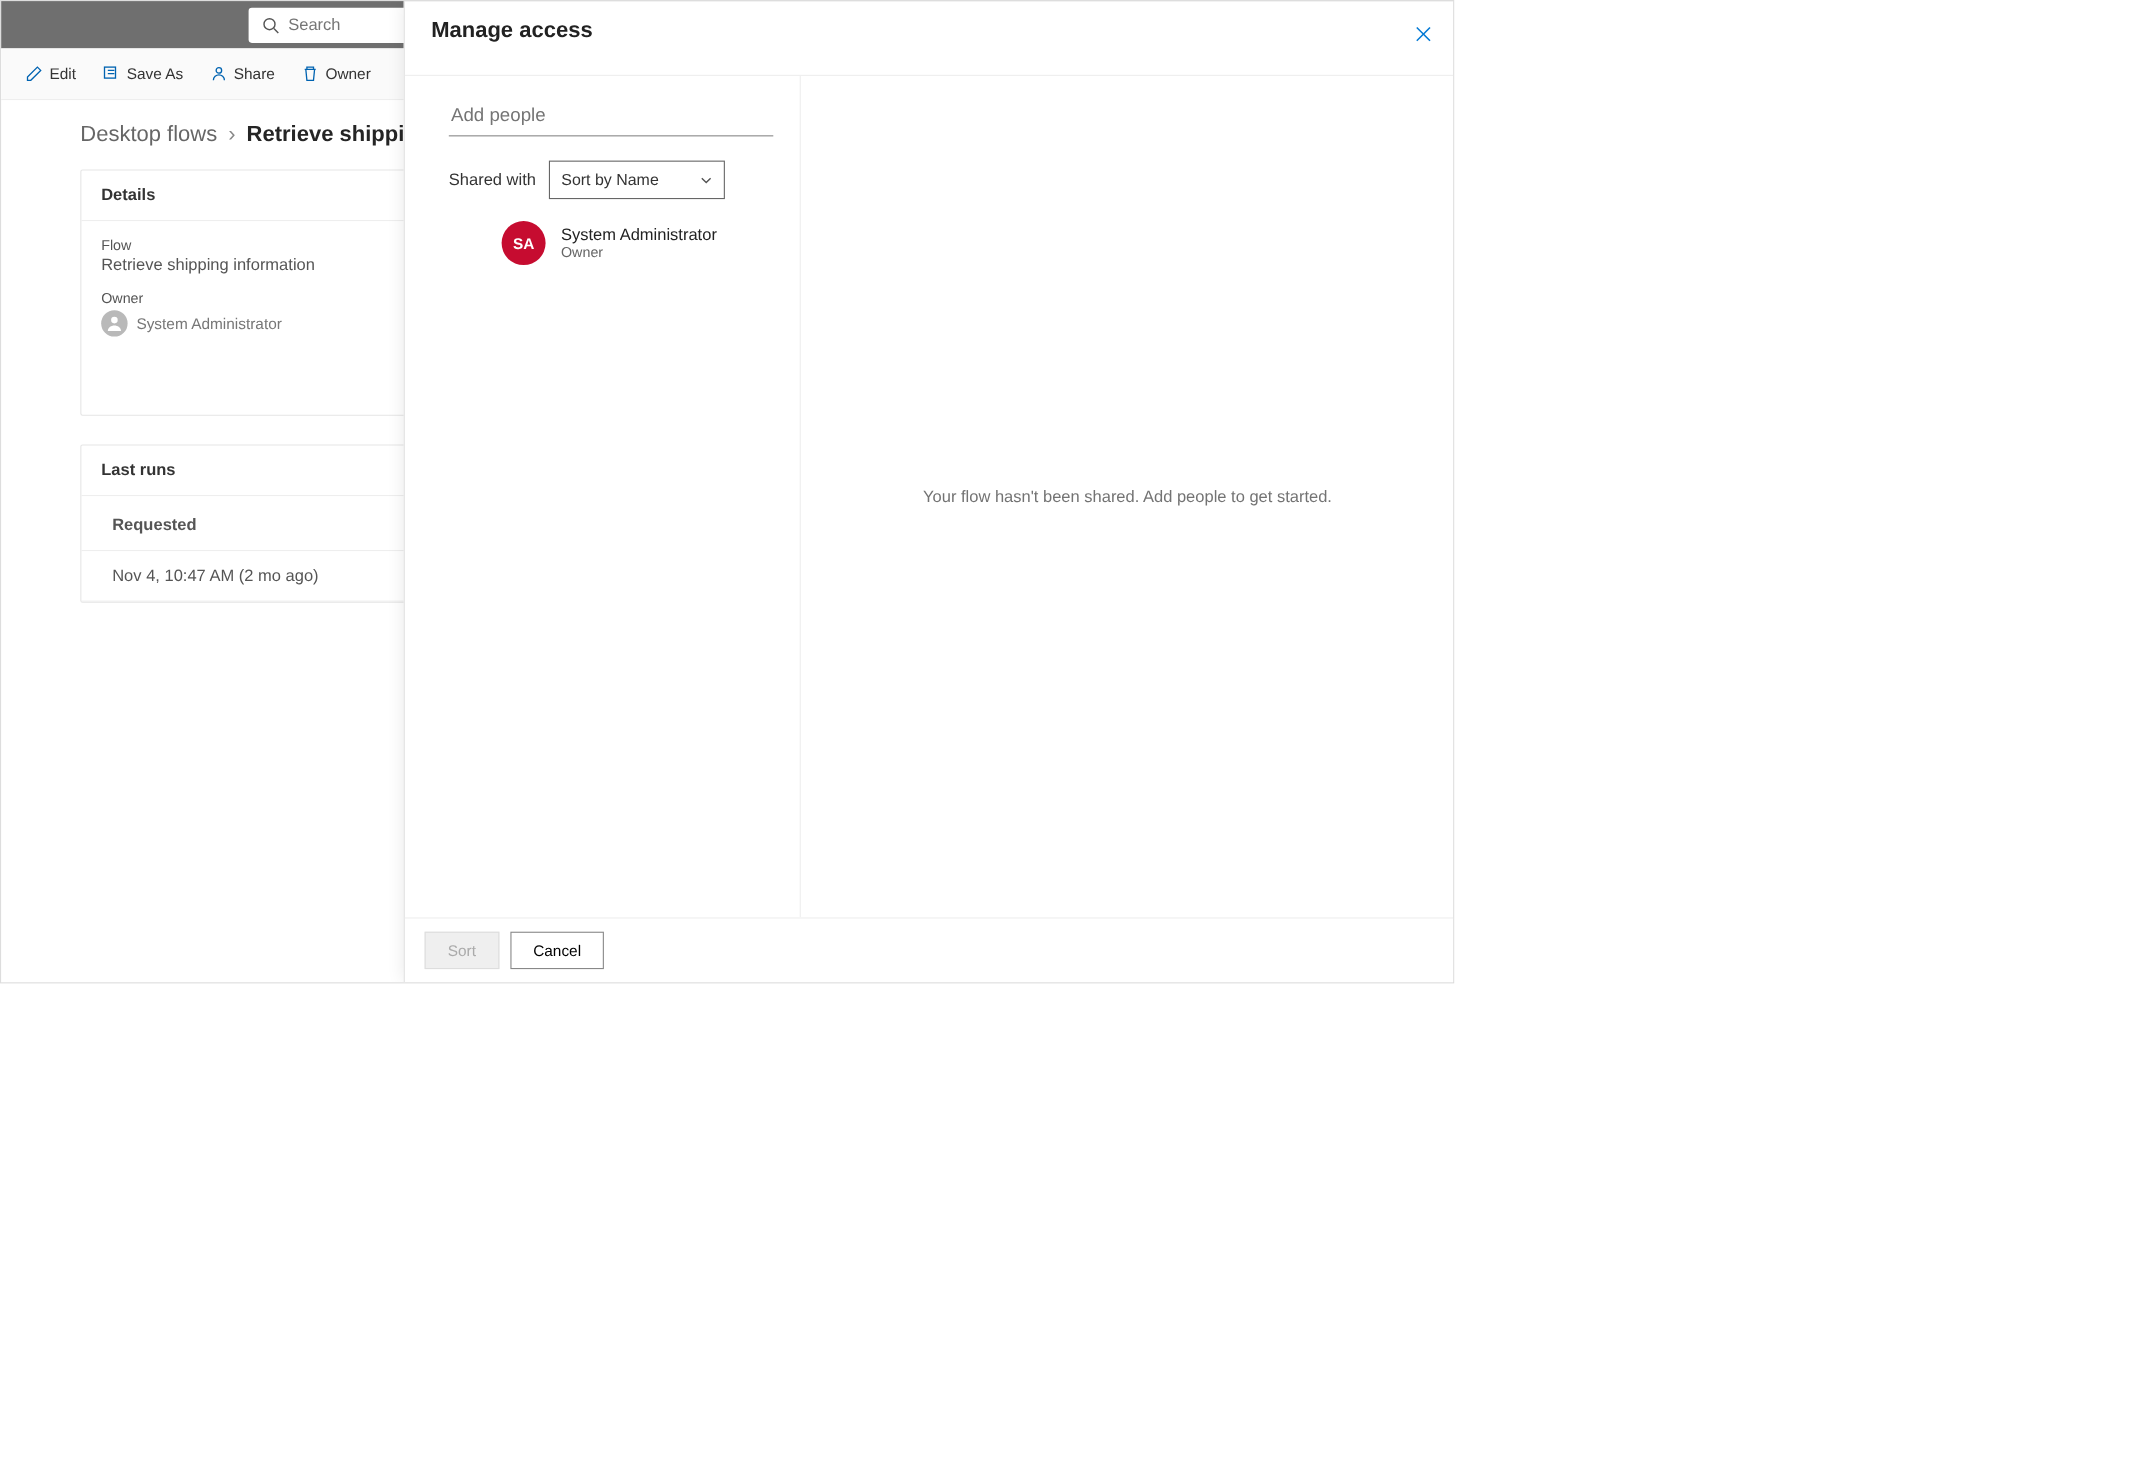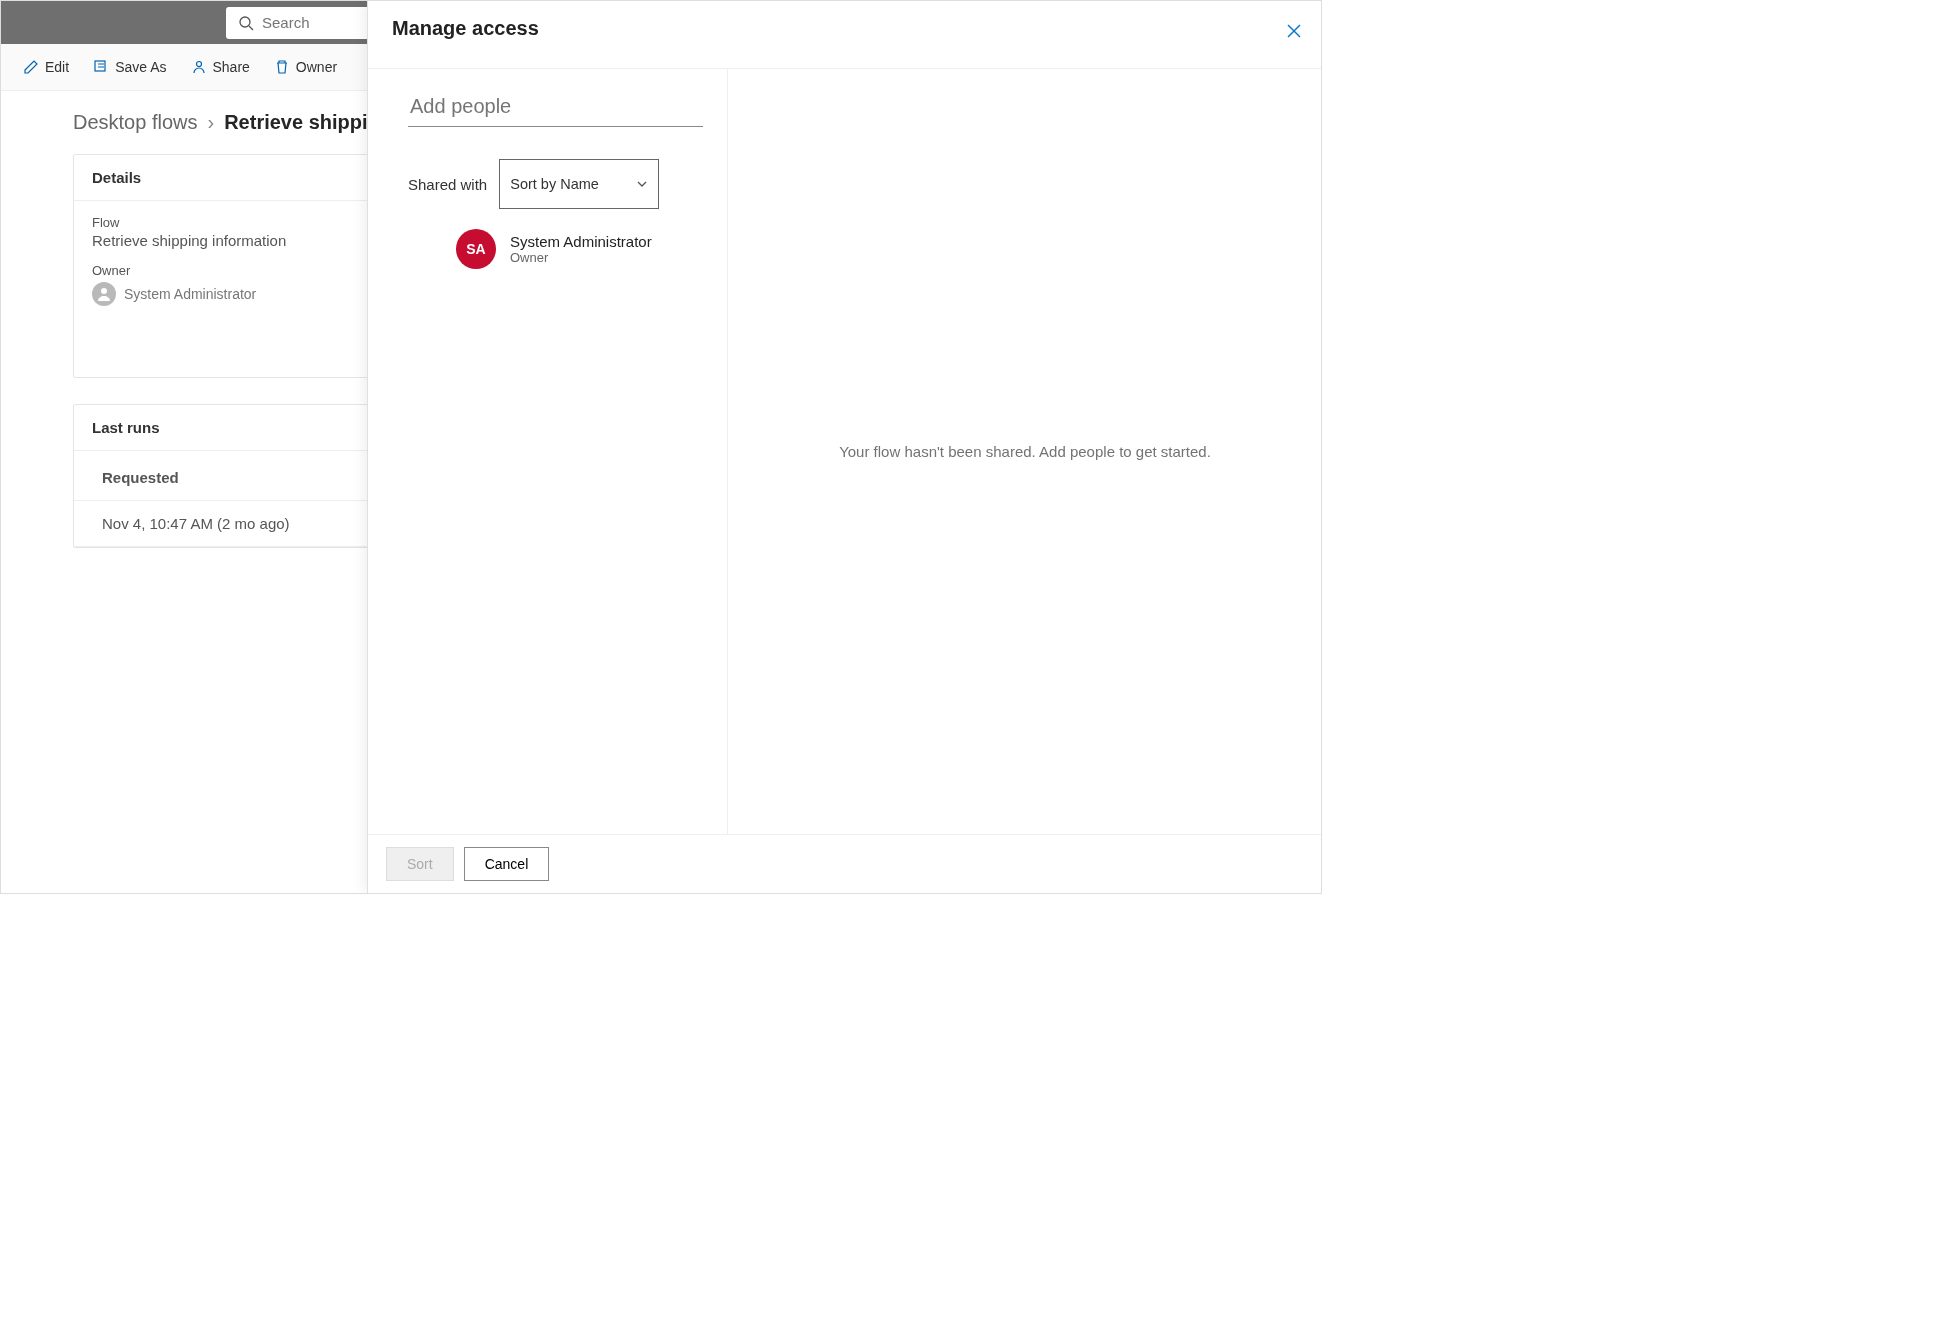--- a/index.html
+++ b/index.html
@@ -40,25 +40,25 @@
   .panel { position: absolute; top: 0; width: 955px; height: 100%; background: #fff; border-left: 1px solid #e0e0e0; box-shadow: -2px 0 14px rgba(0,0,0,0.08); display: flex; flex-direction: column; left: 366px; }
   .panel-header { padding: 16px 24px 18px 24px; border-bottom: 1px solid #eee; position: relative; }
   .panel-title { font-size: 20px; font-weight: 600; color: #222; margin-bottom: 10px; }
   .panel-sub { font-size: 14.5px; color: #444; }
   .panel-close { position: absolute; right: 20px; top: 22px; cursor: pointer; color: #0078d4; }
 
   .panel-body { flex: 1; display: flex; overflow: hidden; }
   .panel-left { width: 360px; border-right: 1px solid #eee; padding: 18px 24px 18px 40px; }
   .panel-right { flex: 1; display: flex; align-items: center; justify-content: center; font-size: 15px; color: #737373; padding: 0 40px; text-align: right; }
 
-  .add-people-field { border: none; border-bottom: 1px solid #888; padding: 8px 2px; font-size: 20px; color: #4d7c0f; width: 295px; outline: none; margin-bottom: 32px; background: transparent; }
+  .add-people-field { border: none; border-bottom: 1px solid #888; padding: 8px 2px; font-size: 17px; color: #4d7c0f; width: 295px; outline: none; margin-bottom: 22px; background: transparent; }
 
   .sortrow { display: flex; align-items: center; gap: 12px; margin-bottom: 20px; }
   .sortrow-label { font-size: 15px; color: #333; }
-  .sort-select { border: 1px solid #666; height: 50px; width: 160px; padding: 0 10px; font-size: 14.5px; color: #333; display: flex; align-items: center; justify-content: space-between; cursor: pointer; background: #fff; }
+  .sort-select { border: 1px solid #666; height: 35px; width: 160px; padding: 0 10px; font-size: 14.5px; color: #333; display: flex; align-items: center; justify-content: space-between; cursor: pointer; background: #fff; }
 
   .person-row { display: flex; align-items: center; gap: 14px; padding-left: 48px; }
   .initials { width: 40px; height: 40px; border-radius: 50%; background: #c60c30; color: #fff; display: flex; align-items: center; justify-content: center; font-size: 14px; font-weight: 600; }
   .person-name { font-size: 15px; color: #222; }
   .person-role { font-size: 13px; color: #666; }
 
   .panel-footer { border-top: 1px solid #eee; padding: 12px 18px; display: flex; gap: 10px; }
   .btn { height: 34px; padding: 0 20px; font-size: 14px; border: 1px solid #888; background: #fff; cursor: pointer; }
   .btn.primary { background: #efefef; border-color: #ddd; color: #aaa; cursor: default; }
 </style>

